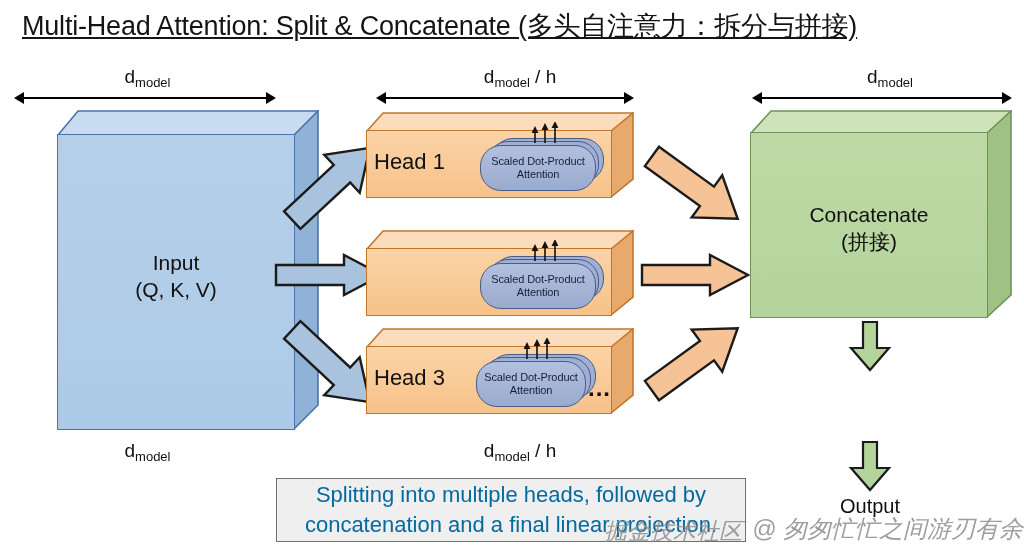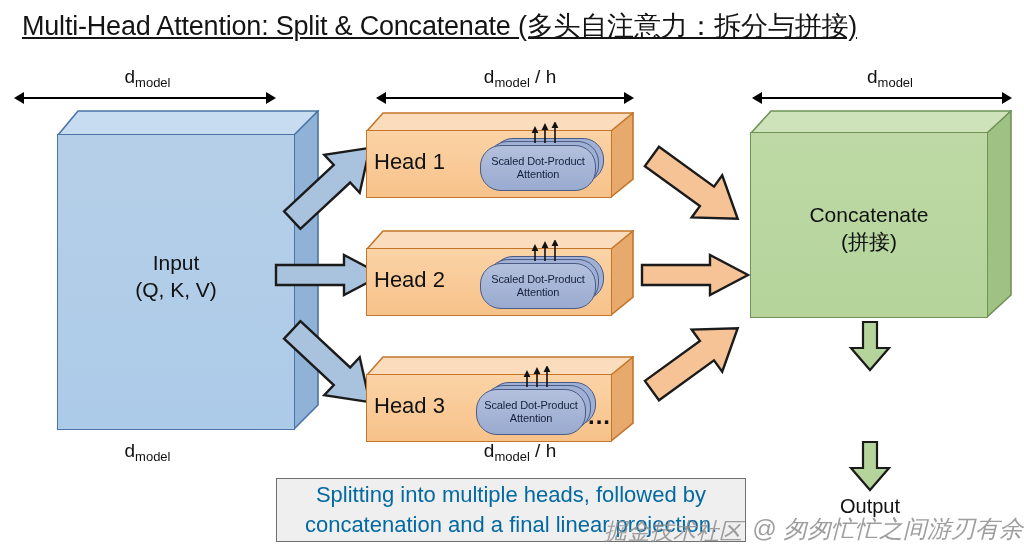--- a/index.html
+++ b/index.html
@@ -230,21 +230,20 @@
   </div>
 
   <div class="box3d" style="left:366px;top:230px;width:268px;height:86px;">
     <svg class="top" style="left:0;top:0;width:268px;height:20px;" viewBox="0 0 268 20" preserveAspectRatio="none">
       <polygon class="or-top-fill" points="1,19 17,1 267,1 251,19"></polygon>
     </svg>
     <svg class="side" style="left:244px;top:0;width:24px;height:86px;" viewBox="0 0 24 86" preserveAspectRatio="none">
       <polygon class="or-side-fill" points="1,19 23,1 23,67 1,85"></polygon>
     </svg>
     <div class="face or-front" style="left:0;top:18px;width:246px;height:68px;"></div>
-    <div class="label" style="left:8px;top:36px;width:100px;text-align:left;font-size:22px;">Head 2</div>
 
     <div class="sdpa" style="left:110px;top:26px;width:128px;height:54px;">
       <div class="sheet" style="left:16px;top:0px;width:112px;height:44px;"></div>
       <div class="sheet" style="left:11px;top:3px;width:112px;height:45px;"></div>
       <div class="sheet front" style="left:4px;top:7px;width:116px;height:46px;">
         <div class="sdpatext">
           <span>Scaled Dot-Product</span><br>
           <span>Attention</span>
         </div>
       </div>
@@ -254,21 +253,21 @@
           <line x1="17" y1="21" x2="17" y2="5"></line>
           <line x1="27" y1="21" x2="27" y2="2"></line>
         </g>
         <polygon points="7,4 3.6,11 10.4,11" fill="#111"></polygon>
         <polygon points="17,1 13.6,8 20.4,8" fill="#111"></polygon>
         <polygon points="27,-1 23.6,6 30.4,6" fill="#111"></polygon>
       </svg>
     </div>
   </div>
 
-  <div class="box3d" style="left:366px;top:356px;width:268px;height:86px;">
+  <div class="box3d" style="left:366px;top:328px;width:268px;height:86px;">
     <svg class="top" style="left:0;top:0;width:268px;height:20px;" viewBox="0 0 268 20" preserveAspectRatio="none">
       <polygon class="or-top-fill" points="1,19 17,1 267,1 251,19"></polygon>
     </svg>
     <svg class="side" style="left:244px;top:0;width:24px;height:86px;" viewBox="0 0 24 86" preserveAspectRatio="none">
       <polygon class="or-side-fill" points="1,19 23,1 23,67 1,85"></polygon>
     </svg>
     <div class="face or-front" style="left:0;top:18px;width:246px;height:68px;"></div>
     <div class="label" style="left:8px;top:36px;width:100px;text-align:left;font-size:22px;">Head 3</div>
 
     <div class="sdpa" style="left:106px;top:26px;width:128px;height:54px;">

